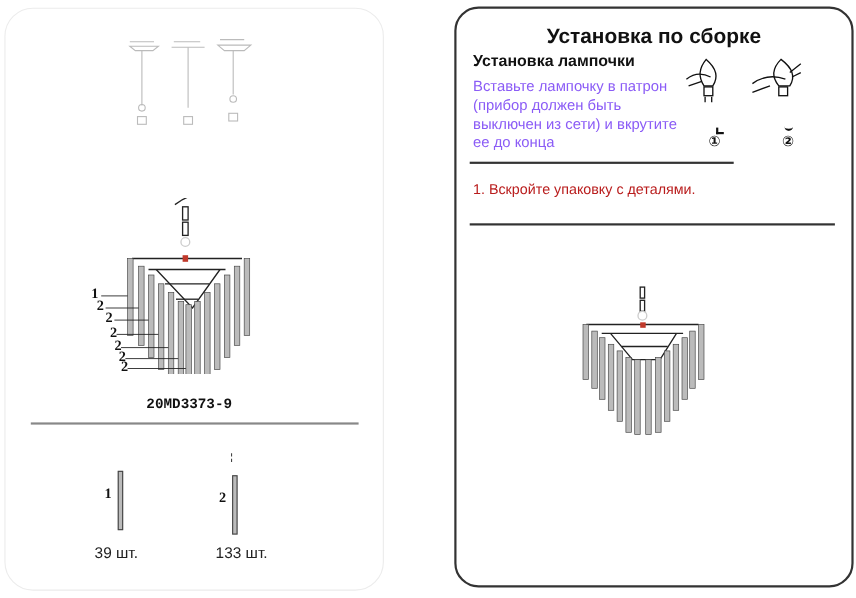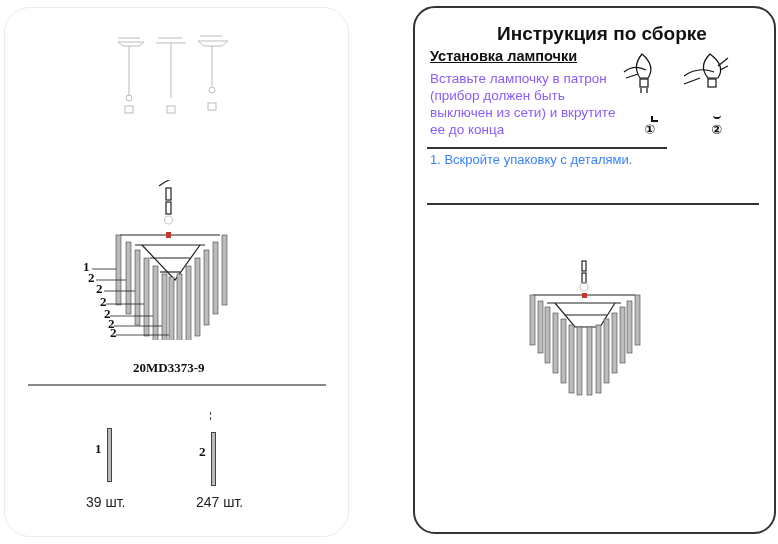--- a/index.html
+++ b/index.html
@@ -1,28 +1,28 @@
 <!DOCTYPE html>
 <html><head>
 <meta charset="utf-8">
 <style>
   html,body{margin:0;padding:0;}
   body{width:778px;height:544px;background:#fff;position:relative;overflow:hidden;font-family:"Liberation Sans",sans-serif;color:#111;}
   .panel-left{position:absolute;left:4px;top:7px;width:345px;height:530px;border:1px solid #ececec;border-radius:26px;box-sizing:border-box;}
   .panel-right{position:absolute;left:413px;top:6px;width:363px;height:528px;border:2px solid #333;border-radius:22px;box-sizing:border-box;}
   .abs{position:absolute;}
-  .model{left:133px;top:360px;font-family:Liberation Serif, serif;font-weight:bold;font-size:13px;}
+  .model{left:133px;top:360px;font-family:Liberation Mono, monospace;font-weight:bold;font-size:13px;}
   .hline-l{left:28px;top:384px;width:298px;height:2px;background:#888;}
   .qty{font-size:14px;color:#222;text-align:right;}
   .num{font-family:"Liberation Serif",serif;font-weight:bold;font-size:13px;}
   .title{left:497px;top:23px;font-size:19px;font-weight:bold;}
-  .subtitle{left:430px;top:48px;font-size:14.5px;font-weight:bold;text-decoration:underline;}
+  .subtitle{left:430px;top:48px;font-size:14.5px;font-weight:bold;}
   .para{left:430px;top:70px;font-size:13.5px;line-height:17px;width:190px;color:#8b5cf6;}
   .rule1{left:427px;top:147px;width:240px;height:2px;background:#333;}
-  .steps{left:430px;top:152px;font-size:13px;line-height:16px;width:320px;color:#3b82f6;}
+  .steps{left:430px;top:164px;font-size:13px;line-height:16px;width:320px;color:#b91c1c;}
   .rule2{left:427px;top:203px;width:332px;height:2px;background:#333;}
   .circ{font-family:"DejaVu Sans",sans-serif;font-size:13px;font-weight:bold;}
 </style>
 </head>
 <body>
 
 <div class="panel-left"></div>
 
 <svg class="abs" style="left:110px;top:28px" width="130" height="90">
   <g stroke="#bbb" fill="none" stroke-width="1">
@@ -94,24 +94,24 @@
 <div class="abs model">20MD3373-9</div>
 <div class="abs hline-l"></div>
 
 <div class="abs num" style="left:95px;top:441px">1</div>
 <div class="abs" style="left:107px;top:428px;width:5px;height:54px;background:#bbb;border:1px solid #444;box-sizing:border-box"></div>
 <div class="abs qty" style="left:86px;top:494px">39 шт.</div>
 
 <div class="abs num" style="left:199px;top:444px">2</div>
 <div class="abs" style="left:210px;top:412px;width:2px;height:8px;border-left:1px dashed #444"></div>
 <div class="abs" style="left:211px;top:432px;width:5px;height:54px;background:#bbb;border:1px solid #444;box-sizing:border-box"></div>
-<div class="abs qty" style="left:196px;top:494px">247 шт.</div>
+<div class="abs qty" style="left:196px;top:494px">133 шт.</div>
 
 <div class="panel-right"></div>
-<div class="abs title">Инструкция по сборке</div>
+<div class="abs title">Установка по сборке</div>
 <div class="abs subtitle">Установка лампочки</div>
 <div class="abs para">Вставьте лампочку в патрон (прибор должен быть выключен из сети) и вкрутите ее до конца</div>
 
 <svg class="abs" style="left:622px;top:52px" width="120" height="60">
   <g stroke="#111" fill="none" stroke-width="1.2">
     <path d="M20 2 q-10 12 -2 24 h8 q8 -12 -6 -24z"></path>
       <path d="M2 20 q10 -8 22 -2"></path>
       <path d="M4 26 l12 -4"></path>
       <rect x="18" y="27" width="8" height="8"></rect>
       <path d="M19 36 v5 M25 36 v5"></path>

